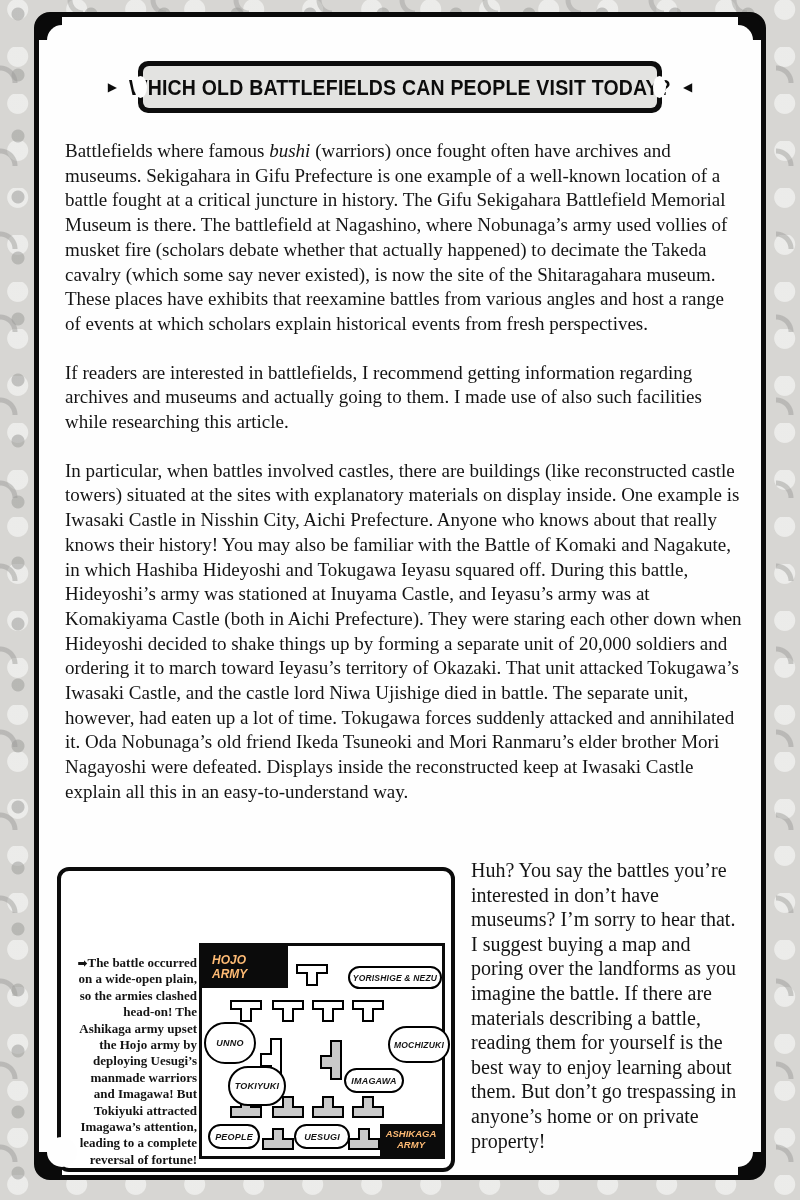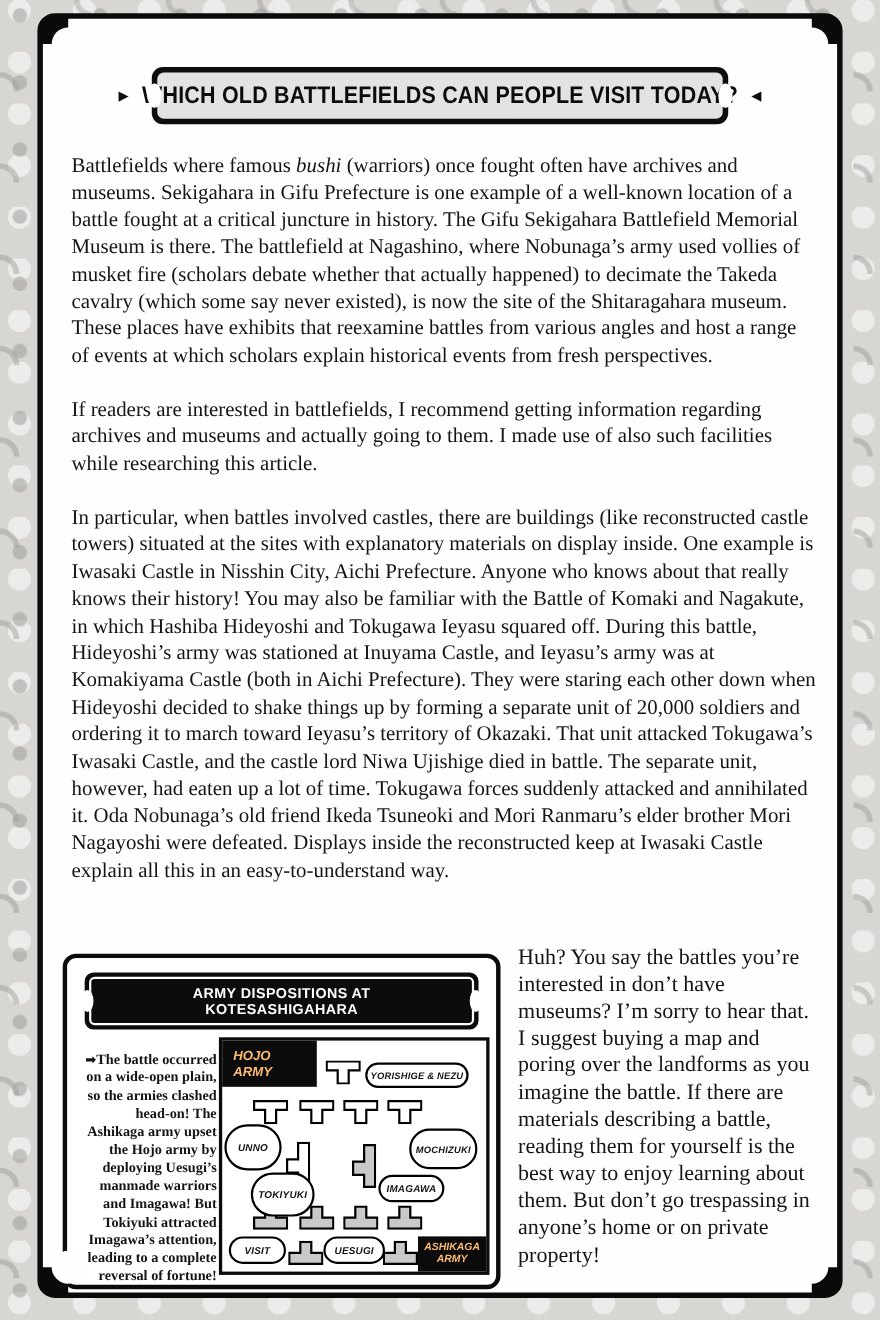--- a/index.html
+++ b/index.html
@@ -94,21 +94,21 @@
   }
   .hojo-box{left:0;top:0;width:86px;height:42px;font-size:12px;line-height:14px;padding:7px 0 0 10px;box-sizing:border-box;}
   .ashikaga-box{right:0;bottom:0;width:62px;height:32px;font-size:9.5px;line-height:11px;text-align:center;padding-top:4px;box-sizing:border-box;}
 
   .unit{position:absolute;line-height:0;}
   .oval{
     position:absolute;box-sizing:border-box;border:2px solid #000;border-radius:999px;background:#fff;
     display:flex;align-items:center;justify-content:center;white-space:nowrap;
     font-family:"Liberation Sans", sans-serif;font-style:italic;font-weight:700;font-size:9px;letter-spacing:.2px;
   }
-  .oval.small{font-size:8.5px;}
+  .oval.small{font-size:8.5px;margin-left:16px;}
 </style>
 </head>
 <body>
 
 <div class="page-frame">
   <div class="corner c-tl"></div>
   <div class="corner c-tr"></div>
   <div class="corner c-bl"></div>
   <div class="corner c-br"></div>
 
@@ -122,26 +122,20 @@
 
   <div class="article">
     <p><span>Battlefields where famous </span><i>bushi</i><span> (warriors) once fought often have archives and museums. Sekigahara in Gifu Prefecture is one example of a well-known location of a battle fought at a critical juncture in history. The Gifu Sekigahara Battlefield Memorial Museum is there. The battlefield at Nagashino, where Nobunaga’s army used vollies of musket fire (scholars debate whether that actually happened) to decimate the Takeda cavalry (which some say never existed), is now the site of the Shitaragahara museum. These places have exhibits that reexamine battles from various angles and host a range of events at which scholars explain historical events from fresh perspectives.</span></p>
     <p>If readers are interested in battlefields, I recommend getting information regarding archives and museums and actually going to them. I made use of also such facilities while researching this article.</p>
     <p>In particular, when battles involved castles, there are buildings (like reconstructed castle towers) situated at the sites with explanatory materials on display inside. One example is Iwasaki Castle in Nisshin City, Aichi Prefecture. Anyone who knows about that really knows their history! You may also be familiar with the Battle of Komaki and Nagakute, in which Hashiba Hideyoshi and Tokugawa Ieyasu squared off. During this battle, Hideyoshi’s army was stationed at Inuyama Castle, and Ieyasu’s army was at Komakiyama Castle (both in Aichi Prefecture). They were staring each other down when Hideyoshi decided to shake things up by forming a separate unit of 20,000 soldiers and ordering it to march toward Ieyasu’s territory of Okazaki. That unit attacked Tokugawa’s Iwasaki Castle, and the castle lord Niwa Ujishige died in battle. The separate unit, however, had eaten up a lot of time. Tokugawa forces suddenly attacked and annihilated it. Oda Nobunaga’s old friend Ikeda Tsuneoki and Mori Ranmaru’s elder brother Mori Nagayoshi were defeated. Displays inside the reconstructed keep at Iwasaki Castle explain all this in an easy-to-understand way.</p>
   </div>
 
   <div class="aside-text">Huh? You say the battles you’re interested in don’t have museums? I’m sorry to hear that. I suggest buying a map and poring over the landforms as you imagine the battle. If there are materials describing a battle, reading them for yourself is the best way to enjoy learning about them. But don’t go trespassing in anyone’s home or on private property!</div>
 
   <div class="figure-box">
-    <div class="fig-banner">
-      <div class="fig-banner-inner">
-        <span>ARMY DISPOSITIONS AT</span>
-        <span>KOTESASHIGAHARA</span>
-      </div>
-    </div>
 
     <div class="fig-caption">
       <span class="caption-arrow">➡</span><span>The battle occurred on a wide-open plain, so the armies clashed head-on! The Ashikaga army upset the Hojo army by deploying Uesugi’s manmade warriors and Imagawa! But Tokiyuki attracted Imagawa’s attention, leading to a complete reversal of fortune!</span>
     </div>
 
     <div class="fig-map">
       <div class="army-box hojo-box">
         <span>HOJO</span><br>
         <span>ARMY</span>
       </div>
@@ -212,21 +206,21 @@
         <svg width="32" height="22" viewBox="0 0 32 22">
             <path d="M11 1 H21 V11 H31 V21 H1 V11 H11 Z" fill="#c9c9c9" stroke="#000" stroke-width="2"></path>
           </svg>
       </div>
 
       <div class="oval small" style="left:130px;top:20px;width:94px;height:23px;">YORISHIGE &amp; NEZU</div>
       <div class="oval" style="left:2px;top:76px;width:52px;height:42px;">UNNO</div>
       <div class="oval small" style="left:170px;top:80px;width:62px;height:37px;">MOCHIZUKI</div>
       <div class="oval" style="left:26px;top:120px;width:58px;height:40px;">TOKIYUKI</div>
       <div class="oval" style="left:142px;top:122px;width:60px;height:25px;">IMAGAWA</div>
-      <div class="oval" style="left:6px;top:178px;width:52px;height:25px;">VISIT</div>
+      <div class="oval" style="left:6px;top:178px;width:52px;height:25px;">PEOPLE</div>
       <div class="oval" style="left:92px;top:178px;width:56px;height:25px;">UESUGI</div>
 
       <div class="army-box ashikaga-box">
         <span>ASHIKAGA</span><br>
         <span>ARMY</span>
       </div>
     </div>
   </div>
 </div>
 

